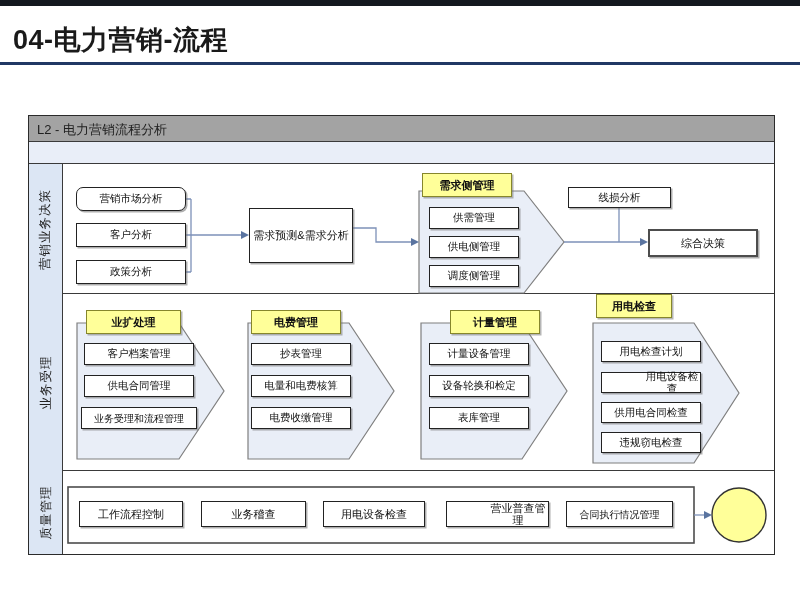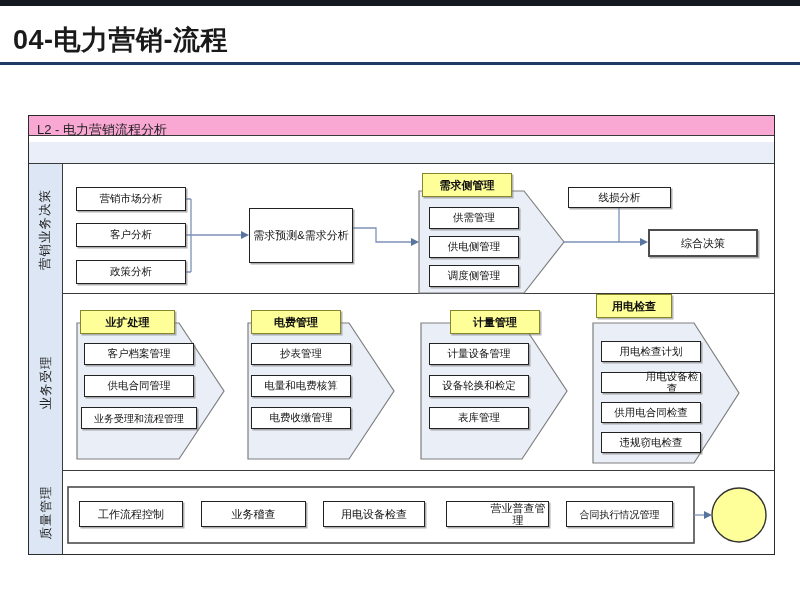--- a/index.html
+++ b/index.html
@@ -4,21 +4,21 @@
 <style>
   html,body{margin:0;padding:0;background:#fff;width:800px;height:600px;overflow:hidden;
     font-family:"Liberation Sans","DejaVu Sans",sans-serif;}
   .abs{position:absolute;}
   #slide{position:relative;width:800px;height:600px;background:#fff;}
   #topbar{left:0;top:0;width:800px;height:6px;background:#14181f;}
   #slide-title{left:13px;top:22px;font-size:27px;font-weight:800;color:#1a1a1a;letter-spacing:.5px;}
   #title-rule{left:0;top:62px;width:800px;height:3px;background:#203864;}
   #dg{left:28px;top:115px;width:745px;height:438px;border:1.6px solid #2b2b2b;position:absolute;background:#fff;}
   .row{left:0;width:745px;border-bottom:1.5px solid #3a3a3a;box-sizing:border-box;}
-  #row-header{top:0;height:20px;background:#f9a8d4;}
+  #row-header{top:0;height:26px;background:#a3a3a3;}
   #row-empty{top:26px;height:22px;background:#e9eef8;}
   #row-l1{top:48px;height:130px;}
   #row-l2{top:178px;height:177px;}
   #row-l3{top:355px;height:83px;border-bottom:none;}
   #dg-header-text{left:8px;top:5px;font-size:13px;color:#1f1f1f;}
   .lane-label{left:0;width:34px;background:#dce6f4;border-right:1.5px solid #3a3a3a;box-sizing:border-box;
     display:flex;align-items:center;justify-content:center;}
   .lane-label span{transform:rotate(-90deg);white-space:nowrap;font-size:12.5px;color:#222;letter-spacing:1px;}
   #lbl1{top:48px;height:130px;} #lbl2{top:178px;height:177px;} #lbl3{top:355px;height:83px;}
   svg.overlay{left:0;top:0;z-index:1;position:absolute;}
@@ -83,39 +83,39 @@
       <polygon points="390,126 382,122 382,130" fill="#5a74a0"></polygon>
 
       <path d="M535 126 H611" fill="none" stroke="#7d91b8" stroke-width="1.3"></path>
       <path d="M590 92 V126" fill="none" stroke="#7d91b8" stroke-width="1.3"></path>
       <polygon points="619,126 611,122 611,130" fill="#5a74a0"></polygon>
 
       <path d="M665 399 H675" fill="none" stroke="#7d91b8" stroke-width="1.3"></path>
       <polygon points="683,399 675,395 675,403" fill="#5a74a0"></polygon>
     </svg>
 
-    <div class="bx" style="left:47px;top:71px;width:110px;height:24px;">营销市场分析</div>
+    <div class="bx" style="left:47px;top:71px;width:110px;height:24px;border-radius:7px;">营销市场分析</div>
     <div class="bx" style="left:47px;top:107px;width:110px;height:24px;">客户分析</div>
     <div class="bx" style="left:47px;top:144px;width:110px;height:24px;">政策分析</div>
 
     <div id="forecast-box" class="bx" style="left:220px;top:92px;width:104px;height:55px;">
       <span>需求预测</span>
       <span>&amp;</span>
       <span>需求分析</span>
     </div>
 
     <div class="yhdr" style="left:393px;top:57px;width:90px;height:24px;">需求侧管理</div>
     <div class="bx" style="left:400px;top:91px;width:90px;height:22px;">供需管理</div>
     <div class="bx" style="left:400px;top:120px;width:90px;height:22px;">供电侧管理</div>
     <div class="bx" style="left:400px;top:149px;width:90px;height:22px;">调度侧管理</div>
 
     <div class="bx" style="left:539px;top:71px;width:103px;height:21px;">线损分析</div>
     <div id="decision-box" class="bx" style="left:619px;top:113px;width:110px;height:28px;">综合决策</div>
 
-    <div class="yhdr" style="left:51px;top:194px;width:95px;height:24px;">业扩处理</div>
+    <div class="yhdr" style="left:57px;top:194px;width:95px;height:24px;">业扩处理</div>
     <div class="bx" style="left:55px;top:227px;width:110px;height:22px;">客户档案管理</div>
     <div class="bx" style="left:55px;top:259px;width:110px;height:22px;">供电合同管理</div>
     <div class="bx" style="left:52px;top:291px;width:116px;height:22px;font-size:10px;">业务受理和流程管理</div>
 
     <div class="yhdr" style="left:222px;top:194px;width:90px;height:24px;">电费管理</div>
     <div class="bx" style="left:222px;top:227px;width:100px;height:22px;">抄表管理</div>
     <div class="bx" style="left:222px;top:259px;width:100px;height:22px;">电量和电费核算</div>
     <div class="bx" style="left:222px;top:291px;width:100px;height:22px;">电费收缴管理</div>
 
     <div class="yhdr" style="left:395px;top:194px;width:90px;height:24px;margin-left:26px;">计量管理</div>

